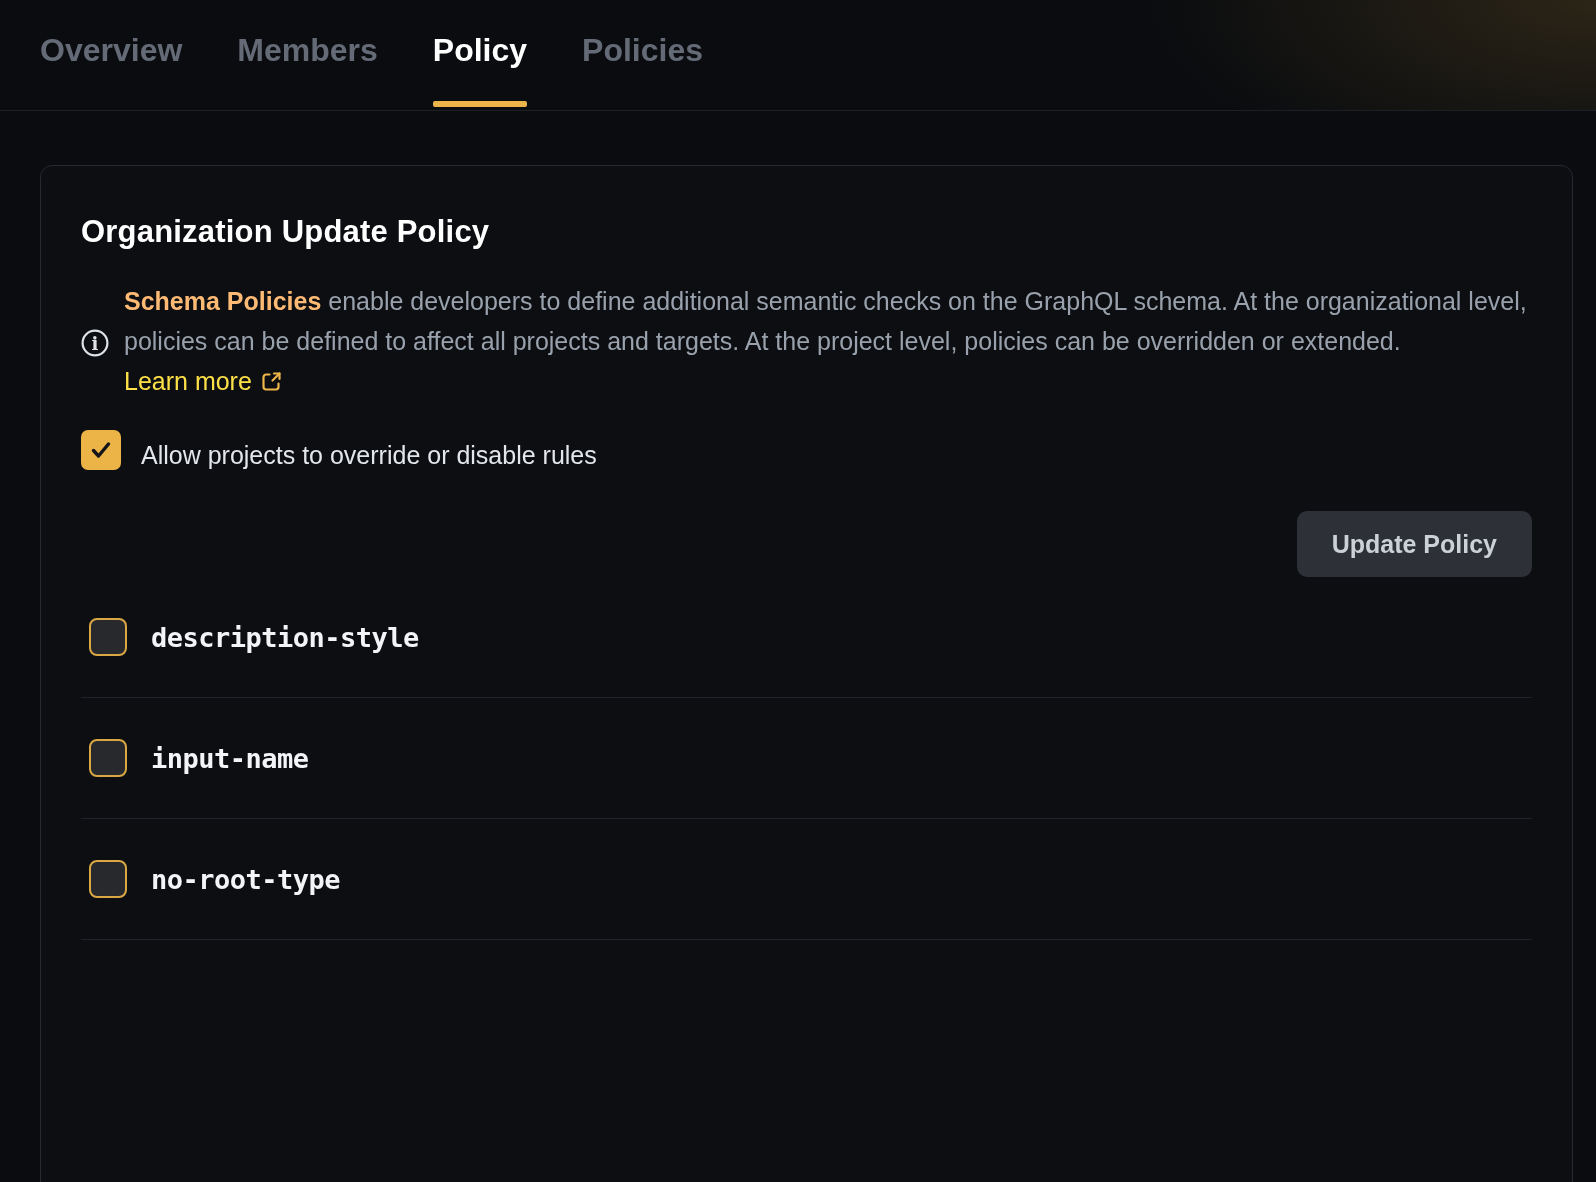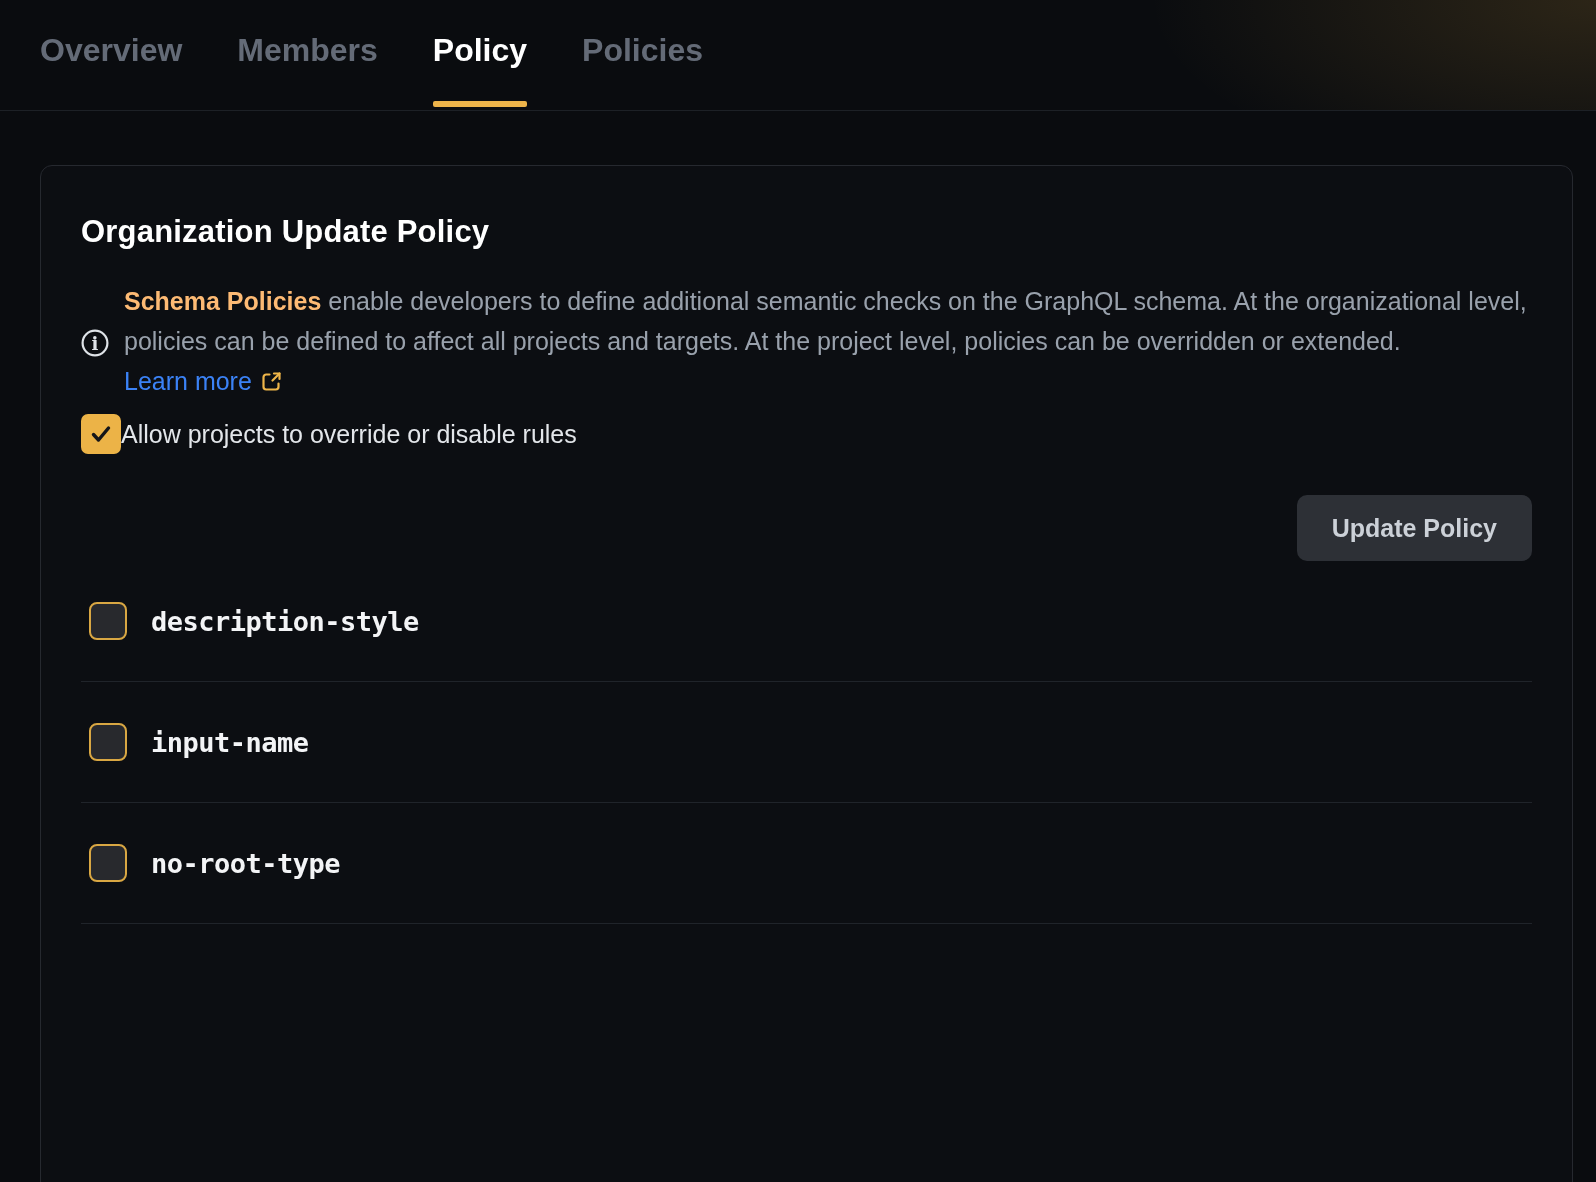--- a/index.html
+++ b/index.html
@@ -72,33 +72,34 @@
   }
   .info-icon-wrap { flex: 0 0 28px; height: 28px; }
   .info-text {
     flex: 1;
     font-size: 25px;
     line-height: 40px;
     color: #99a1ac;
   }
   .info-text .lead { font-weight: 700; color: #fdba74; }
   .learn-more {
-    color: #3b82f6;
+    color: #fde047;
     font-weight: 500;
     text-decoration: none;
     cursor: pointer;
     white-space: nowrap;
   }
   .ext-icon { display: inline-block; vertical-align: -3px; margin-left: 8px; }
 
   
   .allow-row {
-    margin-top: 10px;
-    display: flex;
-    align-items: center;
+    margin-top: 26px;
+    display: flex;
+    align-items: flex-end;
+    gap: 20px;
   }
   .checkbox {
     width: 40px; height: 40px;
     border-radius: 7px;
     background: #28292d;
     border: 2px solid #d9a743;
     display: flex; align-items: center; justify-content: center;
     cursor: pointer;
     flex: 0 0 auto;
   }

